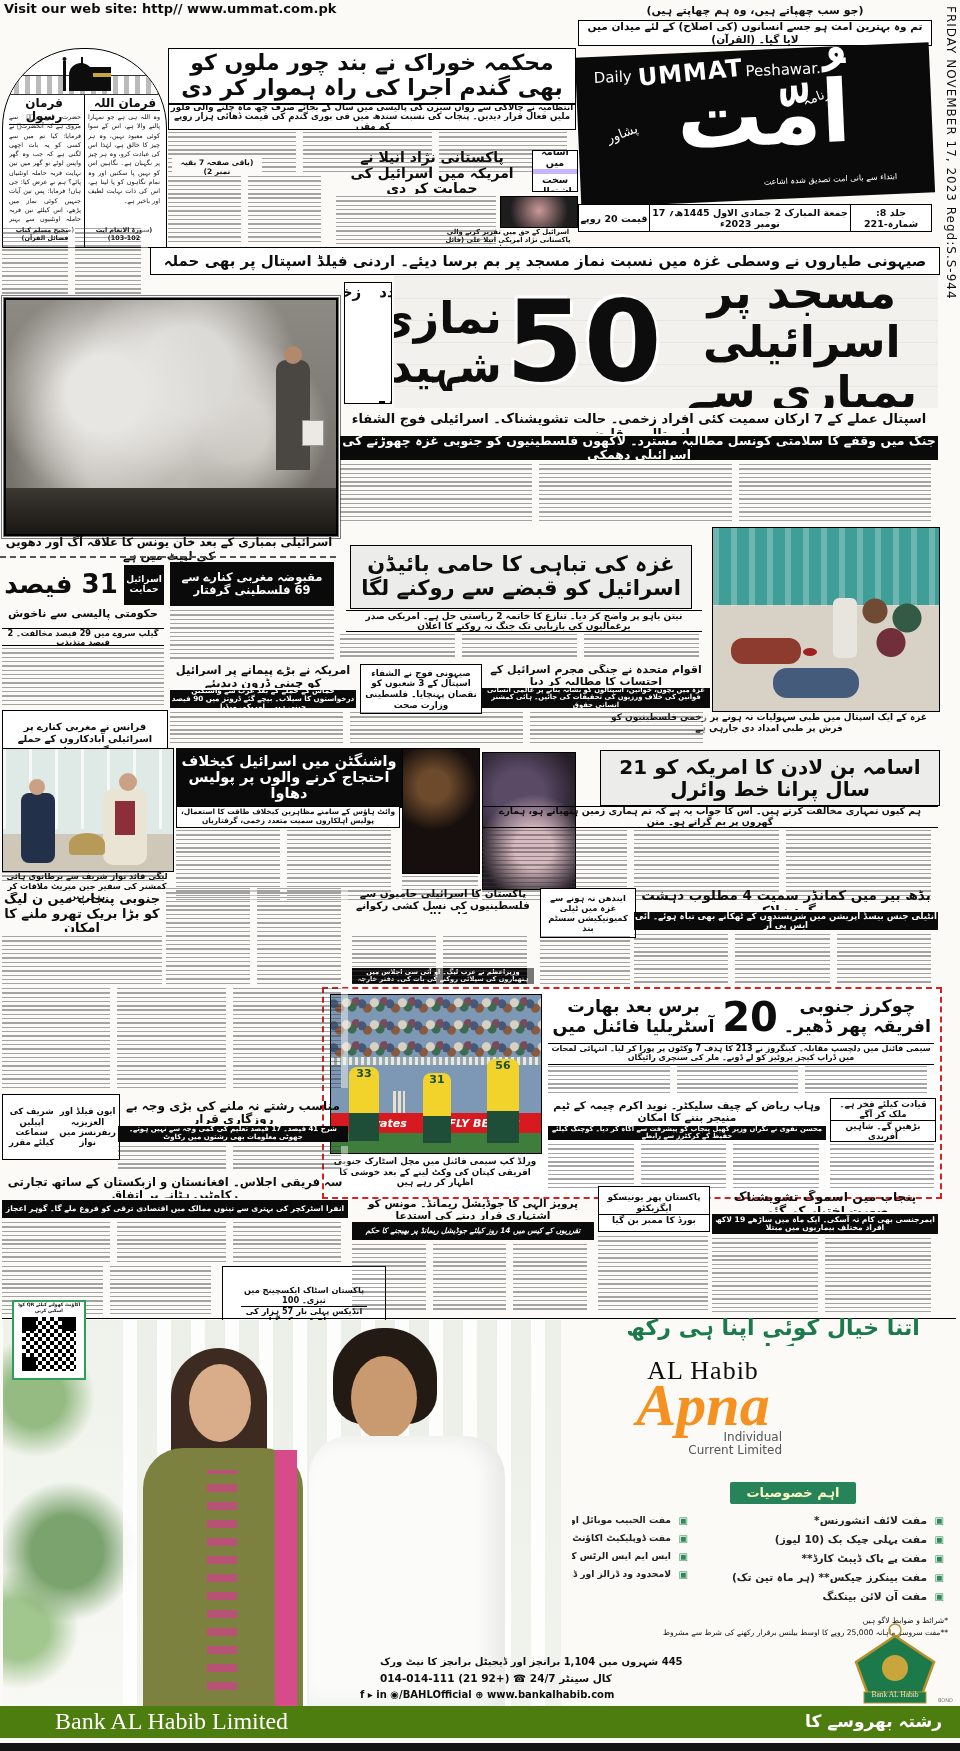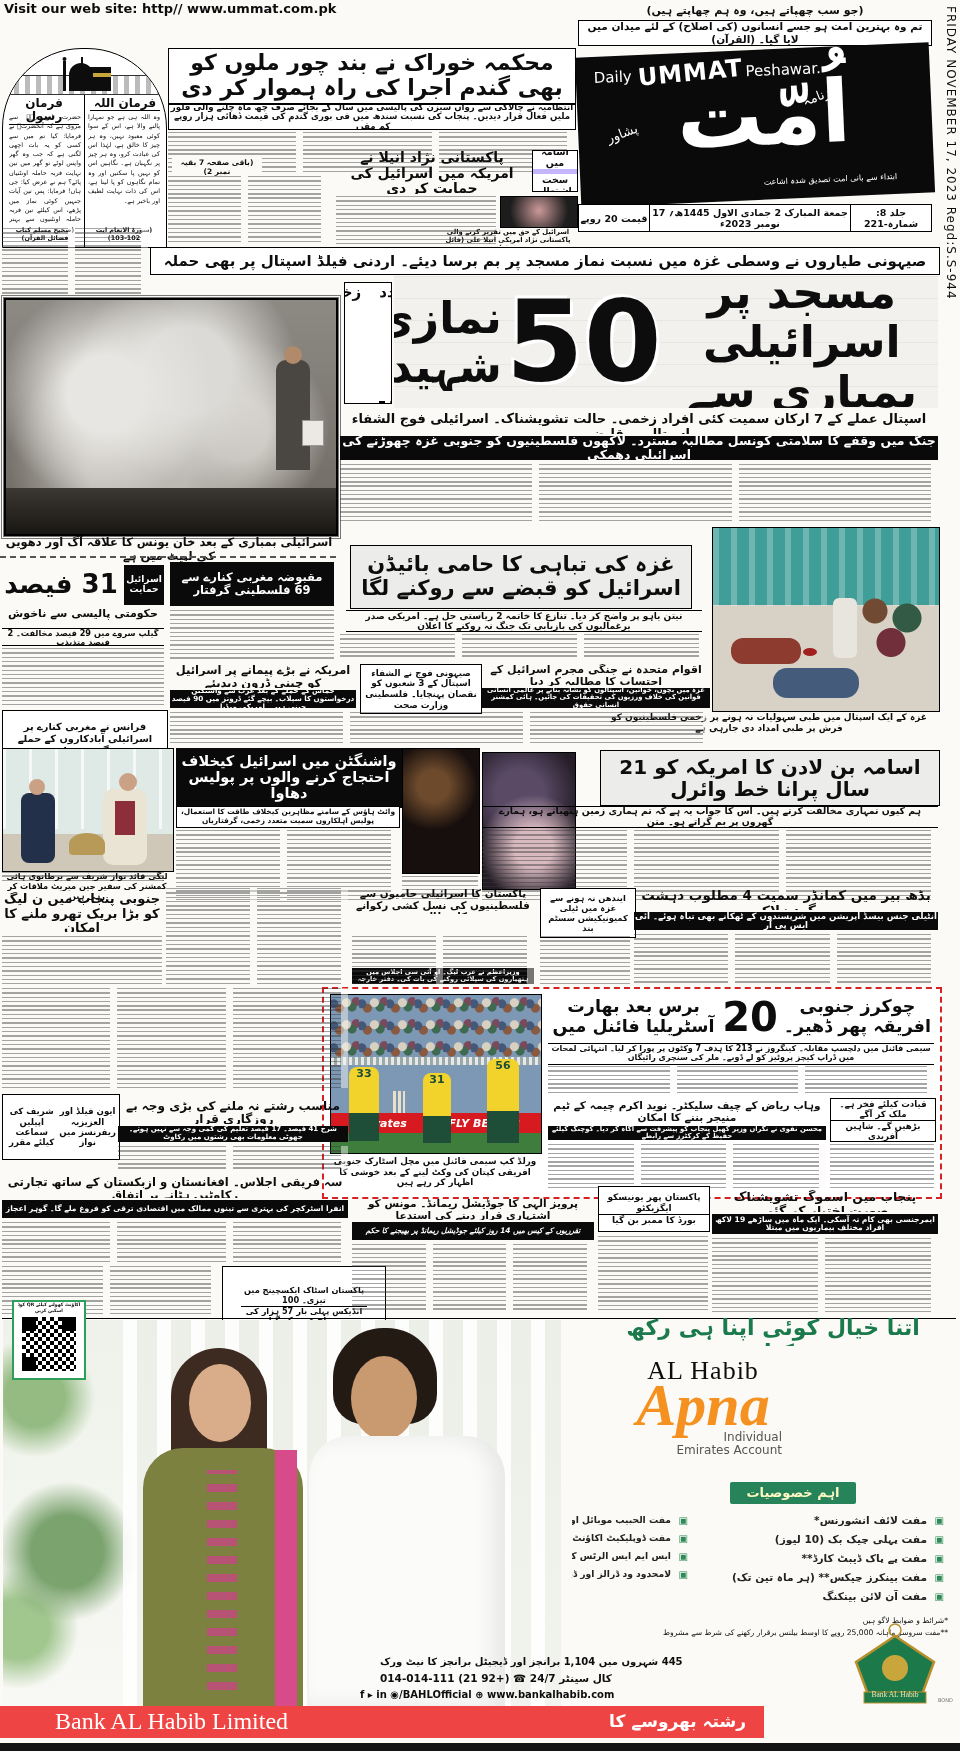--- a/index.html
+++ b/index.html
@@ -277,21 +277,21 @@
          repeating-conic-gradient(#000 0 25%,#fff 0 50%) 0 0/8px 8px;"></div>
   </div>
 
   <div class="abs hd" style="left:598px;top:1316px;width:350px;height:30px;font-size:22px;color:#1b7a4c;">اتنا خیال کوئی اپنا ہی رکھ سکتا ہے</div>
 
   <div class="abs" style="left:598px;top:1356px;width:210px;height:118px;text-align:center;">
     <div class="serif" style="font-size:26px;letter-spacing:1px;">AL Habib</div>
     <div class="serif" style="font-size:60px;font-style:italic;font-weight:bold;color:#f59120;line-height:.85;margin-top:-6px;">Apna</div>
     <div style="font-size:12px;color:#555;text-align:right;padding-right:26px;line-height:1.1;">
       <div>Individual</div>
-      <div>Emirates Account</div>
+      <div>Current Limited</div>
     </div>
   </div>
 
   <div class="abs cap" style="left:730px;top:1482px;width:126px;height:22px;background:#27835a;color:#fef9c3;font-size:13px;line-height:22px;border-radius:2px;">اہم خصوصیات</div>
 
   <div class="abs ur" style="left:692px;top:1514px;width:252px;font-size:10.6px;font-weight:bold;color:#222;">
       <div class="fi">مفت لائف انشورنس*</div>
       <div class="fi">مفت پہلی چیک بک (10 لیوز)</div>
       <div class="fi">مفت پے پاک ڈیبٹ کارڈ**</div>
       <div class="fi">مفت بینکرز چیکس** (ہر ماہ تین تک)</div>
@@ -314,20 +314,20 @@
   <div class="abs" style="left:848px;top:1622px;width:94px;height:82px;">
     <svg width="94" height="82" viewBox="0 0 94 82">
       <circle cx="47" cy="8" r="6" fill="none" stroke="#b8902e" stroke-width="1.5"></circle>
       <polygon points="47,14 86,40 72,78 22,78 8,40" fill="#1c7a4a" stroke="#b8902e" stroke-width="2.5"></polygon>
       <circle cx="47" cy="46" r="13" fill="#c9a63c"></circle>
       <rect x="16" y="70" width="62" height="11" fill="#1c7a4a" stroke="#b8902e" stroke-width="1"></rect>
     </svg>
     <div class="serif" style="position:absolute;left:0;top:68px;width:94px;text-align:center;color:#f3e2b0;font-size:7.5px;">Bank AL Habib</div>
   </div>
 
-  <div class="abs" style="left:0;top:1706px;width:764px;height:32px;background:#ef4444;">
+  <div class="abs" style="left:0;top:1706px;width:960px;height:32px;background:#4d7c0f;">
     <div class="serif greenbar-txt abs" style="left:55px;top:2px;font-size:24px;">Bank AL Habib Limited</div>
     <div class="ur greenbar-txt abs" style="right:18px;top:5px;font-size:17px;font-weight:bold;">رشتہ بھروسے کا</div>
   </div>
   <div class="abs" style="left:938px;top:1697px;font-size:5px;color:#777;">BOND</div>
   <div class="abs" style="left:0;top:1743px;width:960px;height:8px;background:#141414;"></div>
 
 </div>
 
 </body></html>

